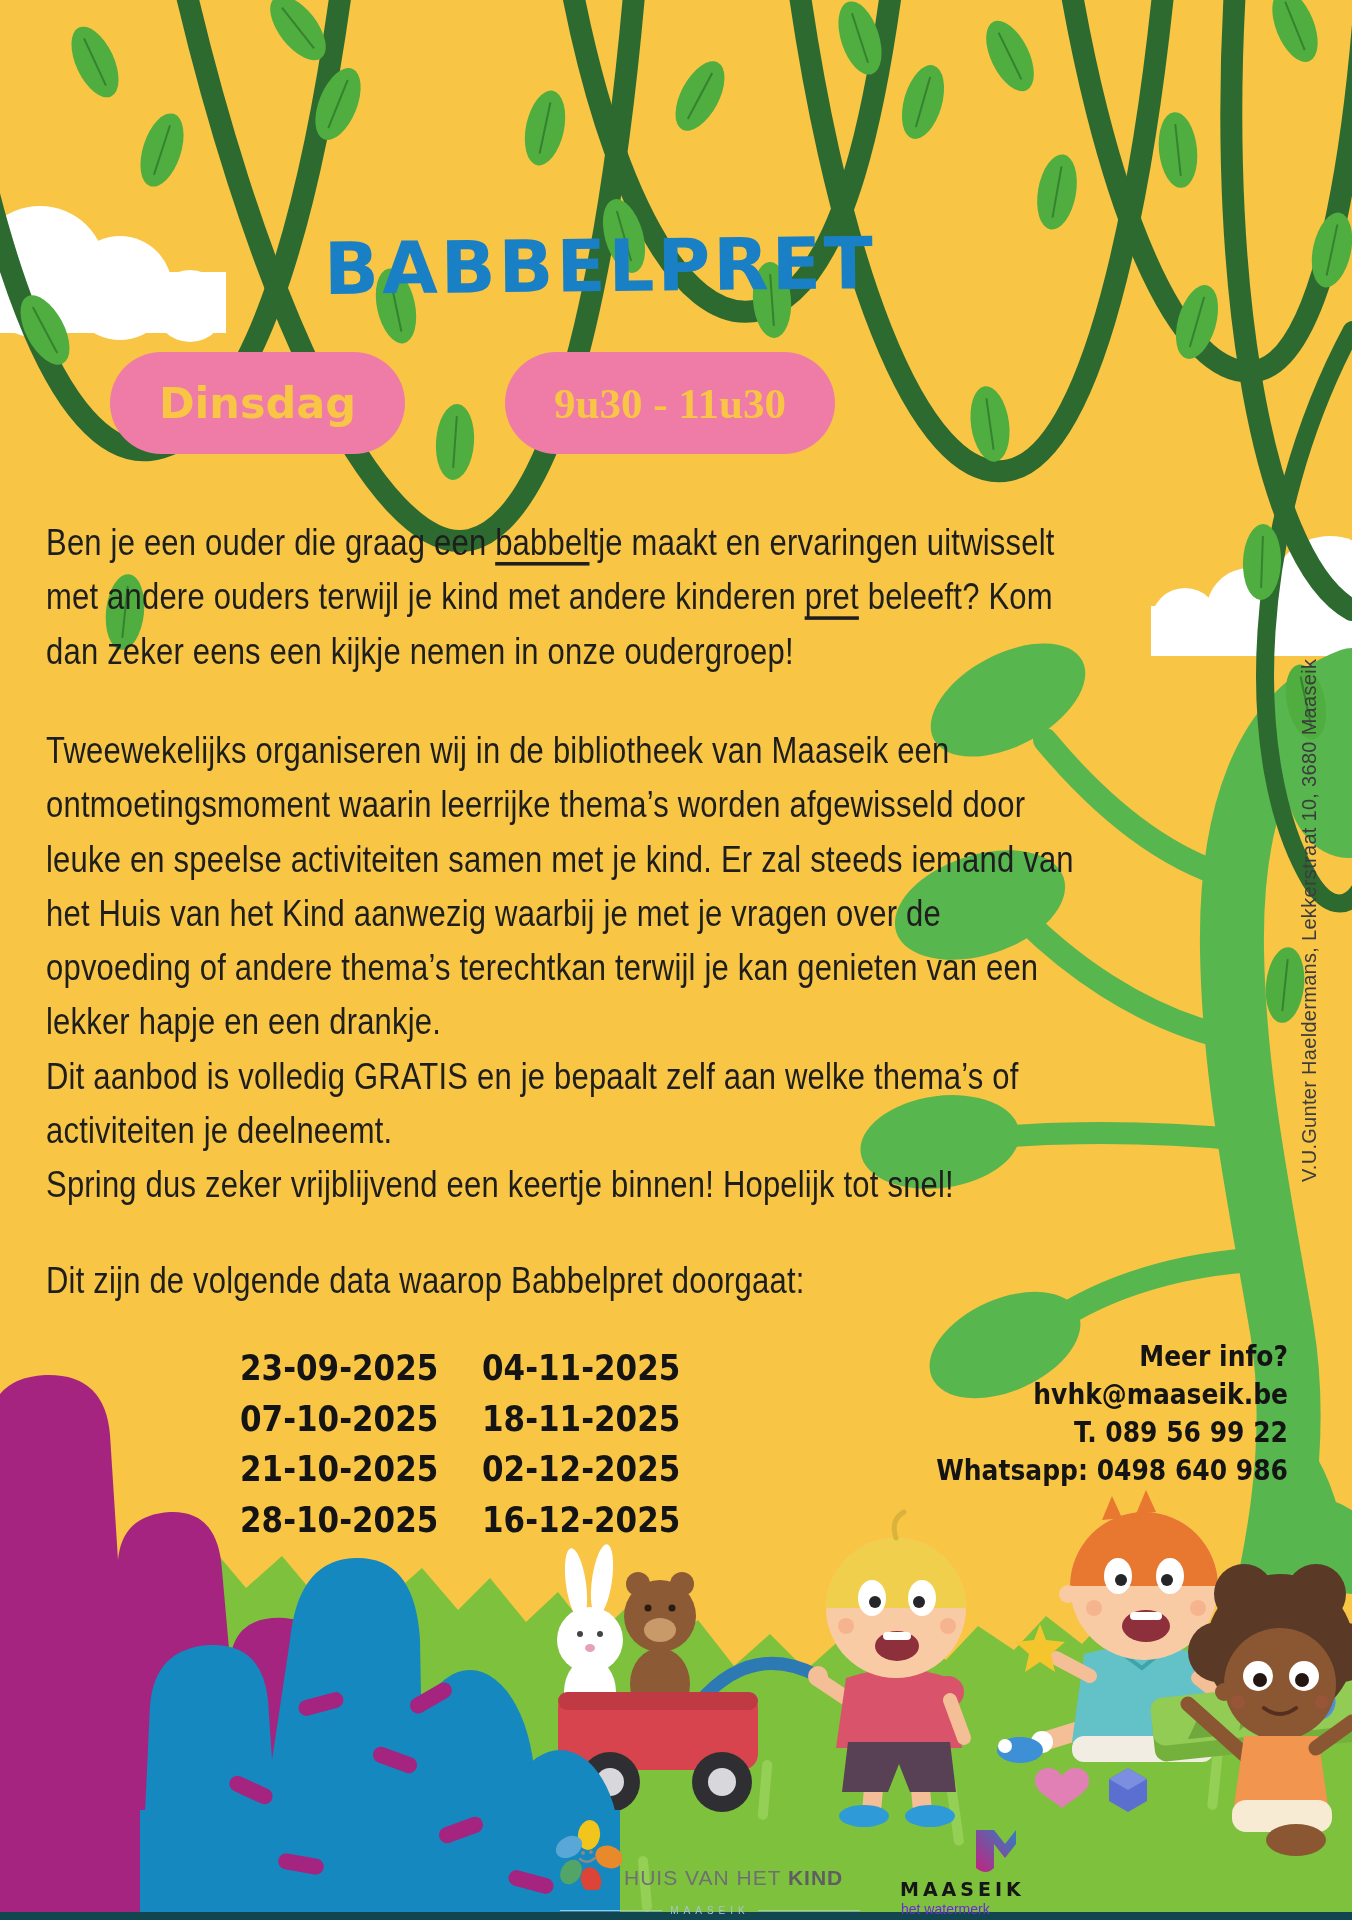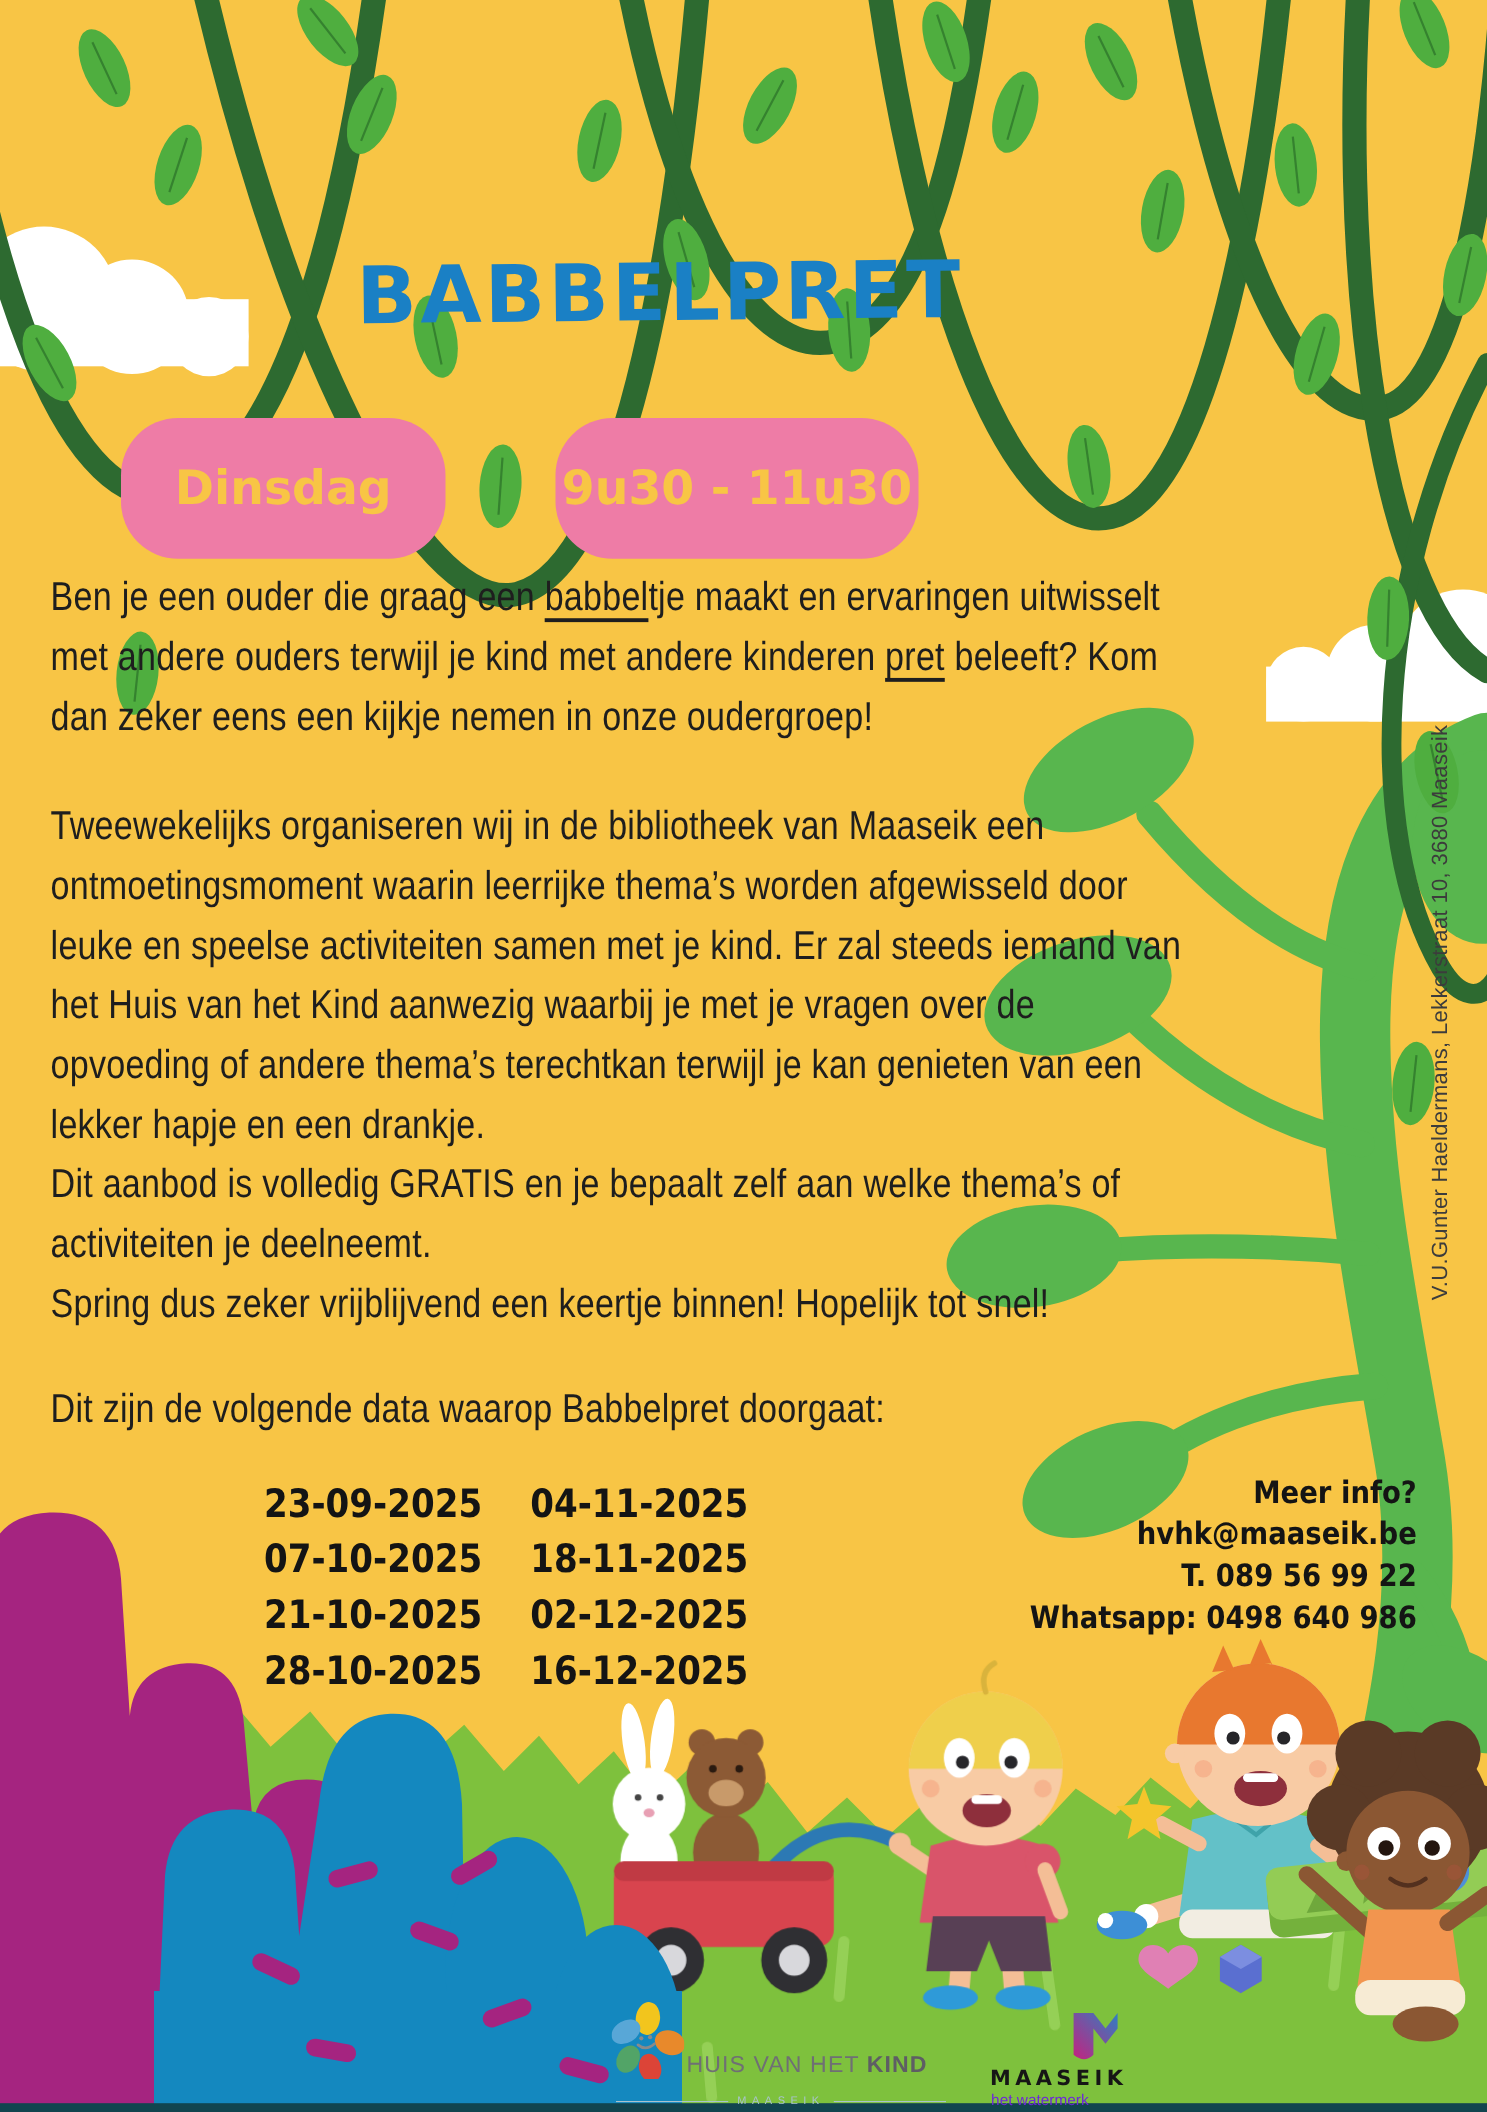--- a/index.html
+++ b/index.html
@@ -7,25 +7,25 @@
         font-family:"Liberation Sans",sans-serif;}
   svg{position:absolute;left:0;top:0;}
   .bg-decor{z-index:1;}
   .scene{z-index:3;}
   .txt{position:absolute;z-index:2;color:#1E1E1E;}
 
   .title{position:absolute;left:315px;top:224px;width:570px;z-index:2;text-align:center;
          font-family:"DejaVu Sans",sans-serif;font-weight:bold;font-size:72px;letter-spacing:3px;
          color:#1A80C5;transform:rotate(-0.6deg);}
 
-  .badge{position:absolute;top:352px;height:128px;z-index:2;background:#EE7CA6;border-radius:52px;
+  .badge{position:absolute;top:352px;height:102px;z-index:2;background:#EE7CA6;border-radius:52px;
          display:flex;align-items:center;justify-content:center;
-         font-family:"DejaVu Sans",sans-serif;font-weight:bold;font-size:43px;color:#F8C545;margin-top:28px;}
+         font-family:"DejaVu Sans",sans-serif;font-weight:bold;font-size:43px;color:#F8C545;}
   .badge-day{left:110px;width:295px;}
-  .badge-time{left:505px;width:330px;}
+  .badge-time{left:505px;width:330px;font-family:Liberation Serif, serif;}
   .badge-loc{left:888px;width:332px;}
 
   .bodytext{font-size:31px;line-height:46px;white-space:pre-line;transform:scaleY(1.18);
             transform-origin:left top;letter-spacing:0.2px;}
   .intro{left:46px;top:516px;width:1120px;}
   .main{left:46px;top:724px;width:1120px;}
   .dates-heading{left:46px;top:1254px;width:900px;}
   .u{text-decoration:underline;text-underline-offset:6px;text-decoration-thickness:3px;}
 
   .dates{position:absolute;top:1342px;z-index:2;font-family:"DejaVu Sans",sans-serif;font-weight:bold;

